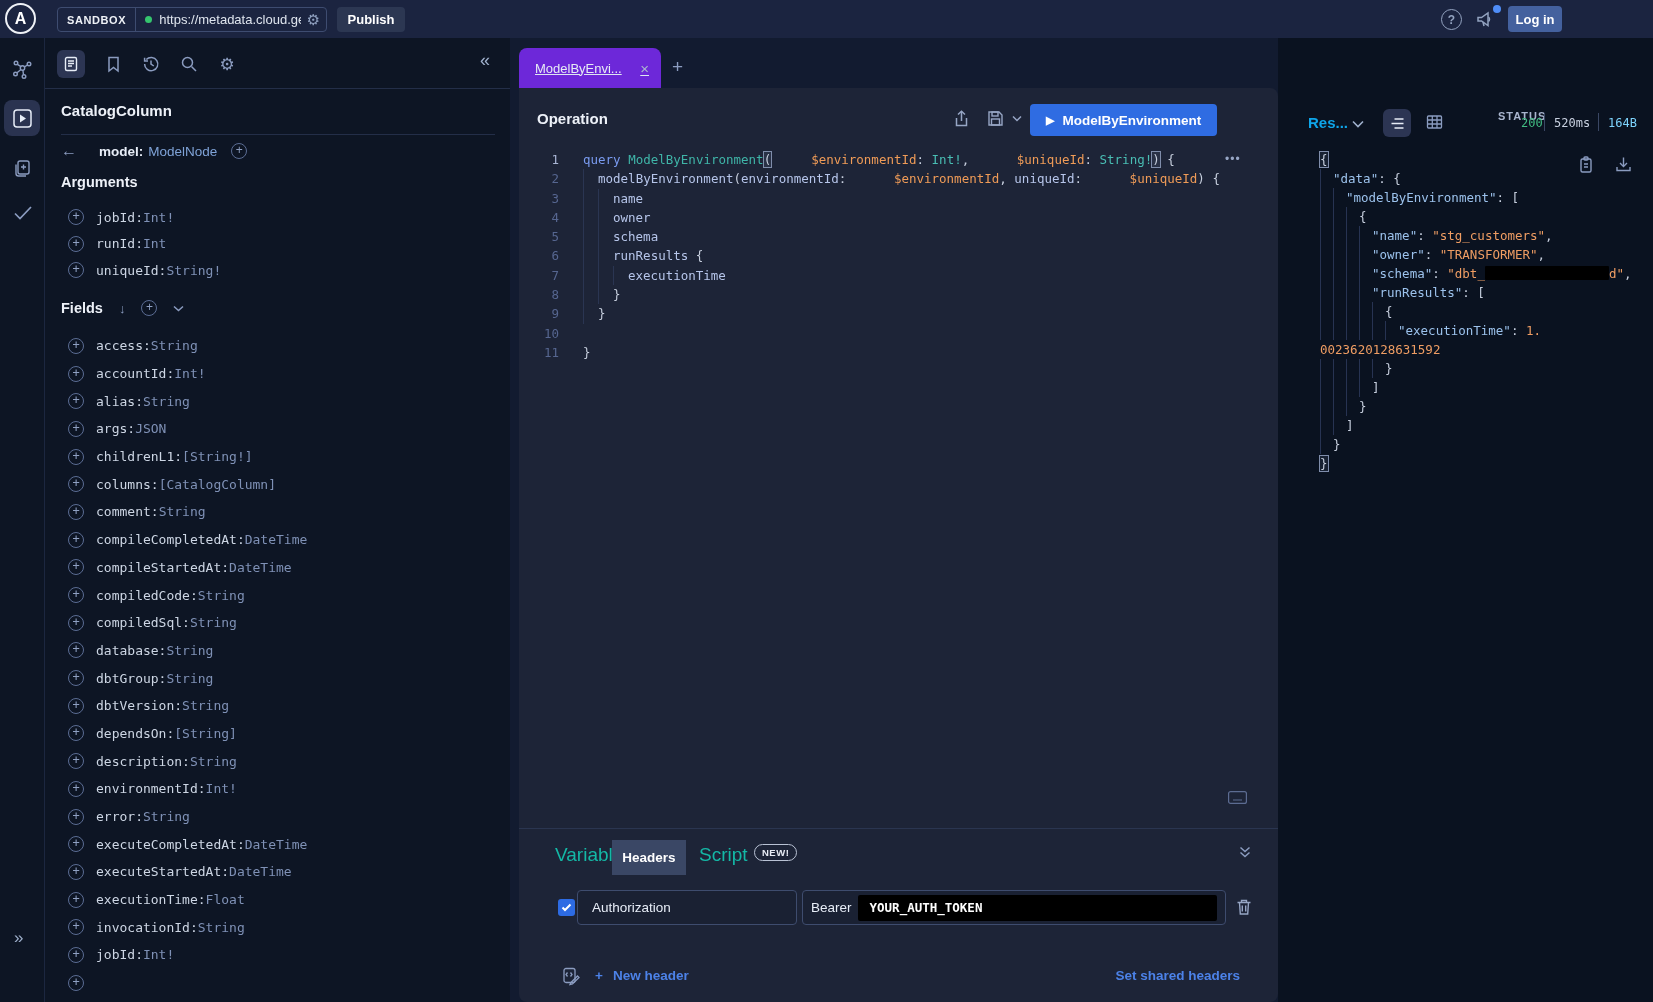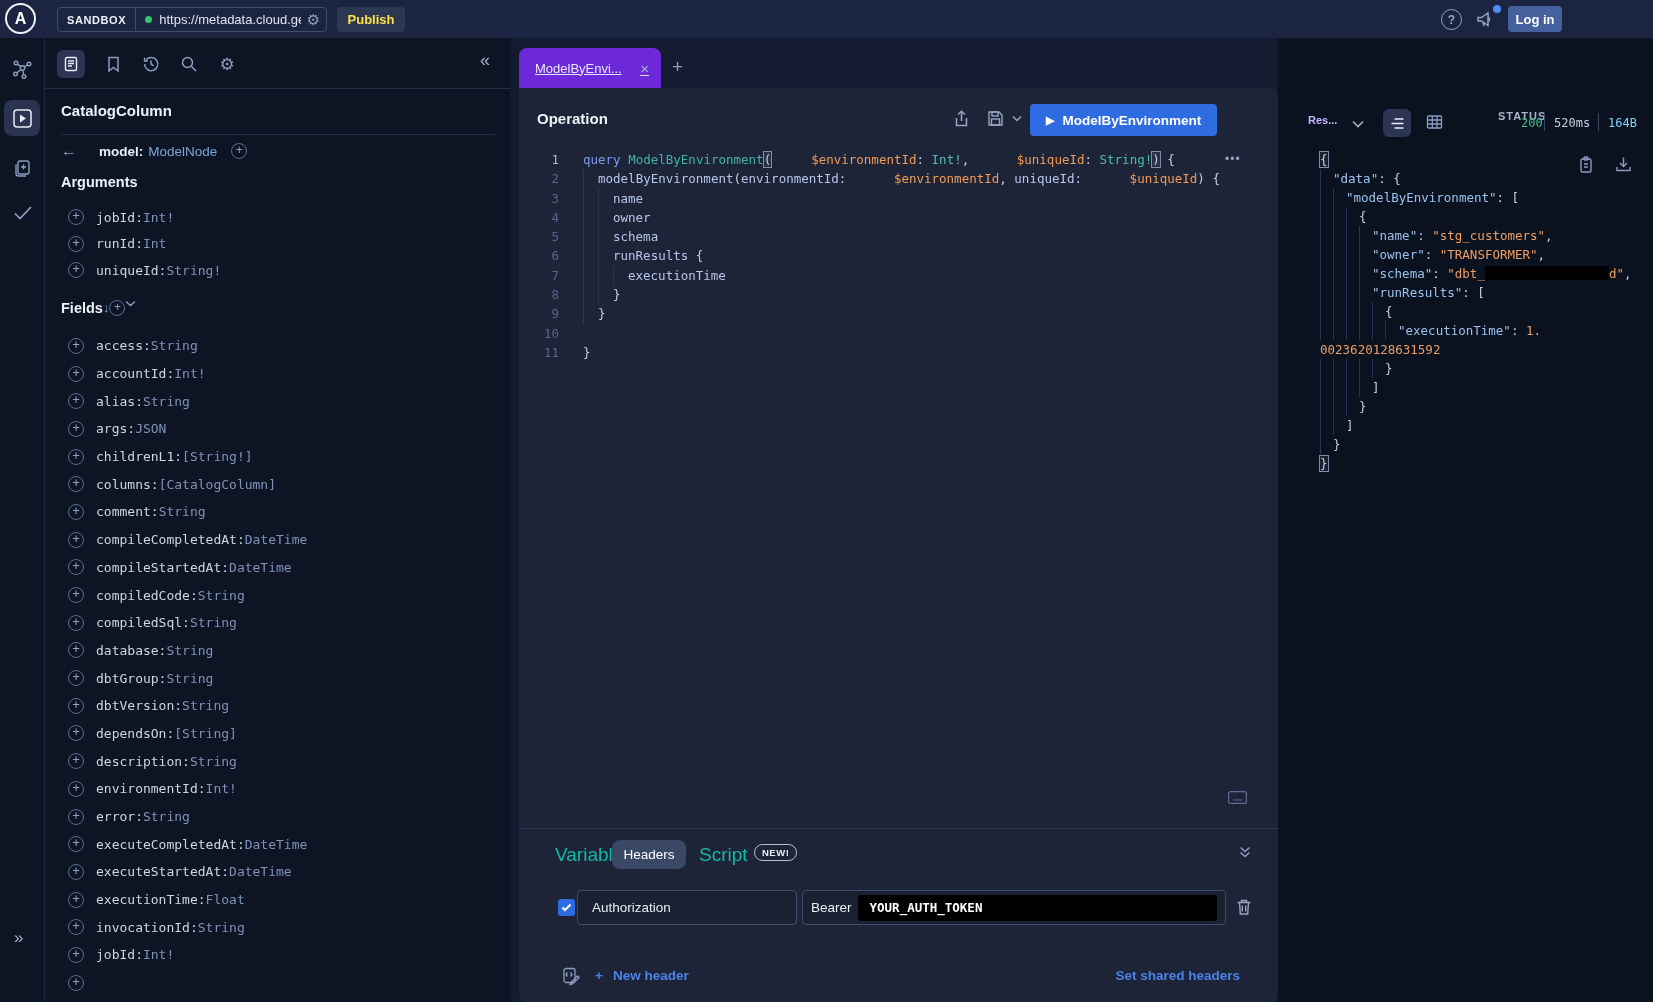--- a/index.html
+++ b/index.html
@@ -14,21 +14,21 @@
   .logo { left:5px; top:3px; width:31px; height:31px; border:2px solid #eef1f6; border-radius:50%;
           display:flex; align-items:center; justify-content:center; font-weight:bold; font-size:16px; color:#fff; }
   .urlbox { left:57px; top:7px; width:270px; height:25px; border:1px solid #3e4c70; border-radius:4px;
             display:flex; align-items:center; overflow:hidden; }
   .sandbox-seg { height:100%; padding:0 9px; display:flex; align-items:center; border-right:1px solid #3e4c70;
                  font-size:11px; font-weight:bold; letter-spacing:.6px; color:#eef1f6; }
   .conn-dot { width:7px; height:7px; border-radius:50%; background:#35c56e; margin:0 7px 0 9px; flex:0 0 auto; }
   .url-text { font-size:13px; color:#dfe5ee; white-space:nowrap; overflow:hidden; flex:1; }
   .url-gear { color:#8fa0bf; font-size:15px; padding:0 6px; flex:0 0 auto; }
   .publish-btn { left:337px; top:7px; width:68px; height:25px; background:#2c3752; border-radius:4px;
-                 color:#fde047; font-weight:bold; font-size:13px; display:flex; align-items:center; justify-content:center; }
+                 color:#ffffff; font-weight:bold; font-size:13px; display:flex; align-items:center; justify-content:center; }
   .help { left:1441px; top:9px; width:21px; height:21px; border:1.5px solid #93a3c0; border-radius:50%;
           color:#93a3c0; font-size:12px; font-weight:bold; display:flex; align-items:center; justify-content:center; }
   .mega { left:1475px; top:9px; }
   .mega-dot { left:1493px; top:5px; width:8px; height:8px; border-radius:50%; background:#4f8df7; }
   .login-btn { left:1508px; top:6px; width:54px; height:26px; background:#44619e; border-radius:4px;
                color:#fff; font-weight:bold; font-size:13px; display:flex; align-items:center; justify-content:center; }
 
   
   .rail { left:0; top:38px; width:44px; height:964px; background:#0d1524; }
   .rail-ic { left:12px; color:#8b9cc0; }
@@ -44,21 +44,21 @@
   .docs-div { left:0; top:50px; width:466px; height:1px; background:#232e48; }
   .docs-title { left:16px; top:64px; font-size:15px; font-weight:bold; color:#edf1f8; }
   .docs-hr { left:16px; top:96px; width:434px; height:1px; background:#232e48; }
   .model-row { left:16px; top:102px; height:22px; display:flex; align-items:center; }
   .back-ar { color:#8b9cc0; font-size:16px; margin-right:22px; }
   .model-lbl { font-weight:bold; font-size:13.5px; color:#e7edf7; }
   .model-type { font-size:13.5px; color:#7fa3d8; margin-left:5px; }
   .sec-title { font-size:14.5px; font-weight:bold; color:#edf1f8; }
   .plus-circle { width:16px; height:16px; border:1.4px solid #5b6d94; border-radius:50%; color:#8fa0c2;
                  font-size:12px; line-height:13px; text-align:center; flex:0 0 auto; display:inline-block; }
-  .fields-hdr { left:16px; top:262px; display:flex; }
+  .fields-hdr { left:16px; top:262px; display:flex; align-items:center; gap:16px; }
   .mut { color:#8b9cc0; font-size:13px; }
   .doc-list { left:16px; width:440px; }
   .doc-row { display:flex; align-items:center; font-family:"DejaVu Sans Mono", monospace; font-size:13px; }
   .doc-row .plus-circle { margin-left:7px; margin-right:12px; }
   .fname { color:#cdd6e4; }
   .ftype { color:#7f91b6; }
   #args-list { top:166px; } #args-list .doc-row { height:26.6px; }
   #fields-list { top:294px; } #fields-list .doc-row { height:27.7px; }
 
   
@@ -84,22 +84,22 @@
   .gj { display:inline-block; width:13px; height:19px;  border-left:1px solid #273352; vertical-align:top; }
   .tk-kw { color:#7a9bf0; } .tk-op { color:#3fb5a8; } .tk-vr { color:#ef9b57;margin-left:40px; }
   .tk-ty { color:#49bdb3; } .tk-fd { color:#b6c5ea; } .tk-pn { color:#c7cfde; }
   .tk-ky { color:#9cc2ec; } .tk-st { color:#ef9d63; } .tk-nm { color:#ef9d63; }
   .tk-bm { color:#c7cfde; outline:1px solid #7f8dab; background:rgba(130,145,180,.12); }
   .redact { display:inline-block; width:124px; height:14px; background:#000; vertical-align:-2px; border-radius:1px; }
 
   .card-div { left:0; top:740px; width:759px; height:1px; background:#2a3550; }
   .btabs { left:0; top:752px; width:759px; height:30px; }
   .btab { top:4px; font-size:19px; color:#14b8a6; }
-  .btab-active { left:93px; top:0; width:74px; height:29px; background:#3a4765; border-radius:8px;
-                 color:#fff; font-weight:normal; font-size:13.5px; display:flex; align-items:center; justify-content:center; }
+  .btab-active { left:93px; top:0; width:74px; height:35px; background:#3a4765; border-radius:0;
+                 color:#fff; font-weight:bold; font-size:13.5px; display:flex; align-items:center; justify-content:center; }
   .new-badge { left:235px; top:4px; border:1px solid #b9c2d4; border-radius:9px; padding:2px 7px;
                font-size:9.5px; font-weight:bold; color:#e8ecf4; letter-spacing:.5px; }
   .dbl-chev { right:26px; top:5px; color:#8b9cc0; }
   .hrow { left:0; top:802px; width:759px; height:35px;text-align:center; }
   .chk { left:39px; top:9px; width:17px; height:17px; background:#2d6be3; border-radius:3px;
          display:flex; align-items:center; justify-content:center; }
   .hinput { height:35px; border:1px solid #3e4c6e; border-radius:4px; background:#1a2133;
             display:flex; align-items:center; font-size:13.5px; color:#e7edf7; }
   .hname { left:58px; width:220px; padding:0 14px; }
   .hval { left:283px; width:424px; padding:0 8px; gap:6px; }
@@ -107,21 +107,21 @@
                font-family:"DejaVu Sans Mono", monospace; font-weight:bold; font-size:12.5px; color:#fff; flex:1; }
   .trash { left:717px; top:8px; color:#97a6c5; }
   .nh-row { left:0; top:876px; width:759px; height:26px; }
   .envvar-ic { left:43px; top:3px; color:#8b9cc0; }
   .link-blue { color:#4c82e8; font-weight:bold; font-size:13.5px; }
   .newhdr { left:76px; top:4px; display:flex; gap:10px; align-items:center; }
   .shared { right:38px; top:4px; }
 
   
   .resp { left:1278px; top:38px; width:375px; height:964px; background:#0a1220; overflow:hidden; }
-  .resp-title { left:30px; top:76px; font-size:11px; font-weight:bold; color:#c4b5fd; }
+  .resp-title { left:30px; top:76px; font-size:15px; font-weight:bold; color:#0ea5e9; }
   .resp-chev { left:74px; top:82px; color:#9fb0cc; }
   .fmt-pill { left:105px; top:71px; width:28px; height:28px; background:#2c3553; border-radius:6px;
               display:flex; align-items:center; justify-content:center; }
   .tbl-ic { left:148px; top:76px; color:#8b9cc0; }
   .status-lbl { left:188px; top:72px; font-size:11px; font-weight:bold; letter-spacing:1px; color:#a9b5ce;margin-left:32px; }
   .mono-s { font-family:"DejaVu Sans Mono", monospace; font-size:12px; }
   .status-val { left:243px; top:78px; color:#41bd82; }
   .sep { top:75px; width:1px; height:18px; background:#3a4764; }
   .dur { left:276px; top:78px; color:#c9d1e0; }
   .size { left:330px; top:78px; color:#7dd3fc; }

